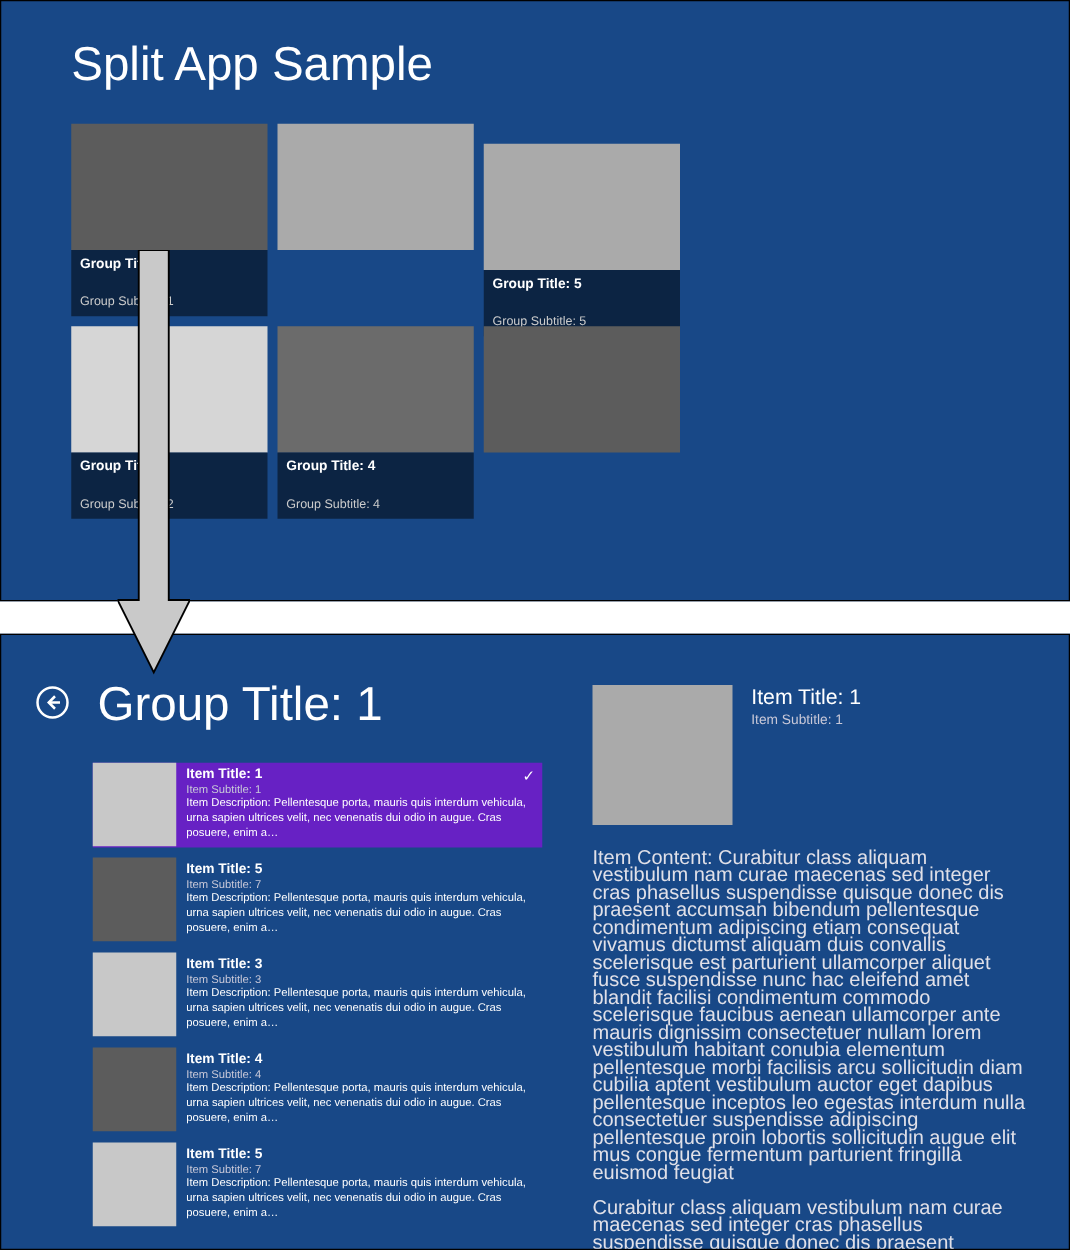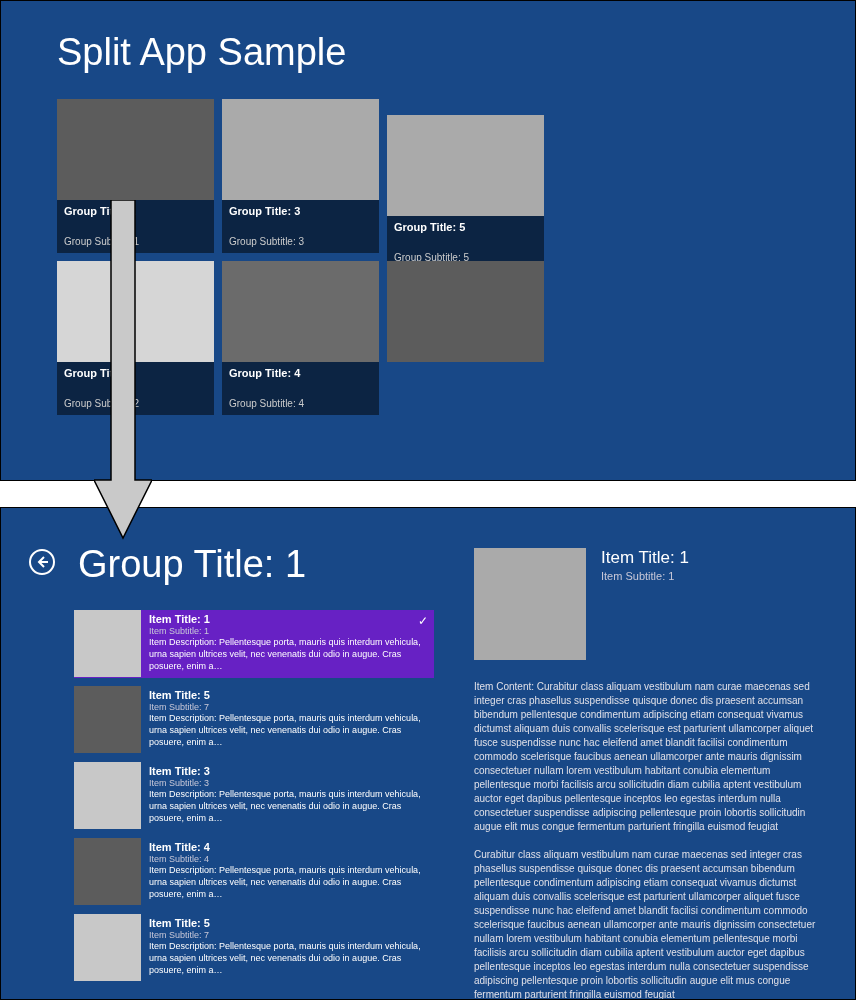--- a/index.html
+++ b/index.html
@@ -123,21 +123,21 @@
 .right-panel {
   margin-left: 40px;
   flex: 1;
   padding-top: 5px;
 }
 .detail-header { display: flex; margin-bottom: 20px; }
 .detail-thumb { width: 112px; height: 112px; background: #aaa; margin-right: 15px; }
 .detail-title { font-size: 17px; font-weight: 400; }
 .detail-sub { font-size: 11px; color: #c8c8d8; margin-top: 2px; }
 .detail-content p {
-  font-size: 10px;
+  font-size: 16px;
   line-height: 14px;
   margin-bottom: 14px;
   color: #e0e0e8;
 }
 </style>
 </head>
 <body>
 
 <div class="screen screen1">
   <div class="app-title">Split App Sample</div>
@@ -151,24 +151,20 @@
       </div>
       <div class="group-tile" style="grid-area: 2 / 1;">
     <div class="tile-image tile-img-lighter"></div>
     <div class="tile-caption">
       <div class="tile-title">Group Title: 2</div>
       <div class="tile-sub">Group Subtitle: 2</div>
     </div>
       </div>
       <div class="group-tile" style="grid-area: 1 / 2;">
     <div class="tile-image tile-img-light"></div>
-    <div class="tile-caption">
-      <div class="tile-title">Group Title: 3</div>
-      <div class="tile-sub">Group Subtitle: 3</div>
-    </div>
       </div>
       <div class="group-tile" style="grid-area: 2 / 2;">
     <div class="tile-image tile-img-med"></div>
     <div class="tile-caption">
       <div class="tile-title">Group Title: 4</div>
       <div class="tile-sub">Group Subtitle: 4</div>
     </div>
       </div>
       <div class="group-tile" style="grid-area: 1 / 3; margin-top: 16px;">
     <div class="tile-image tile-img-light"></div>

